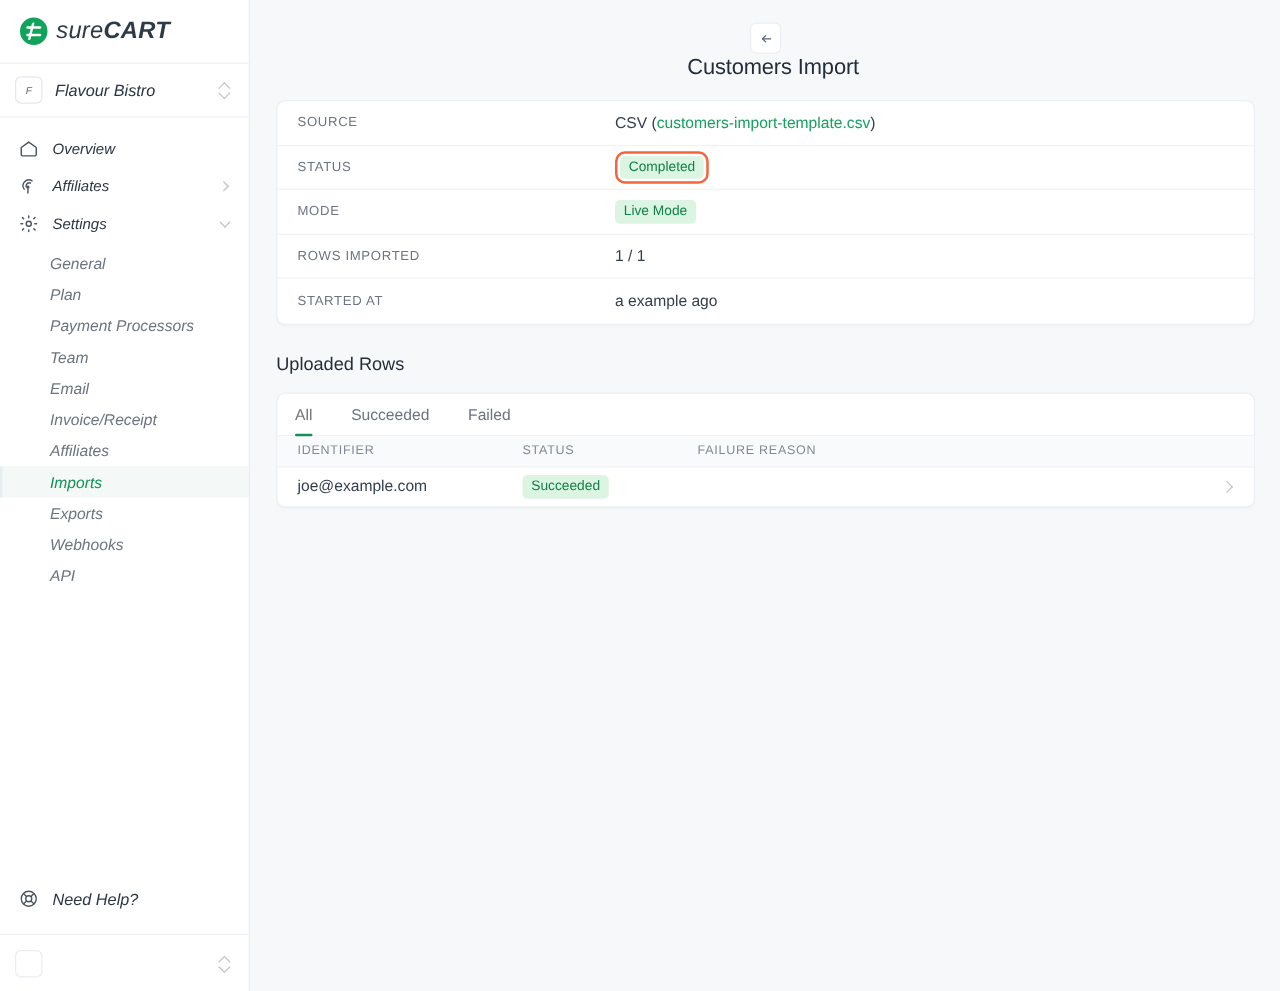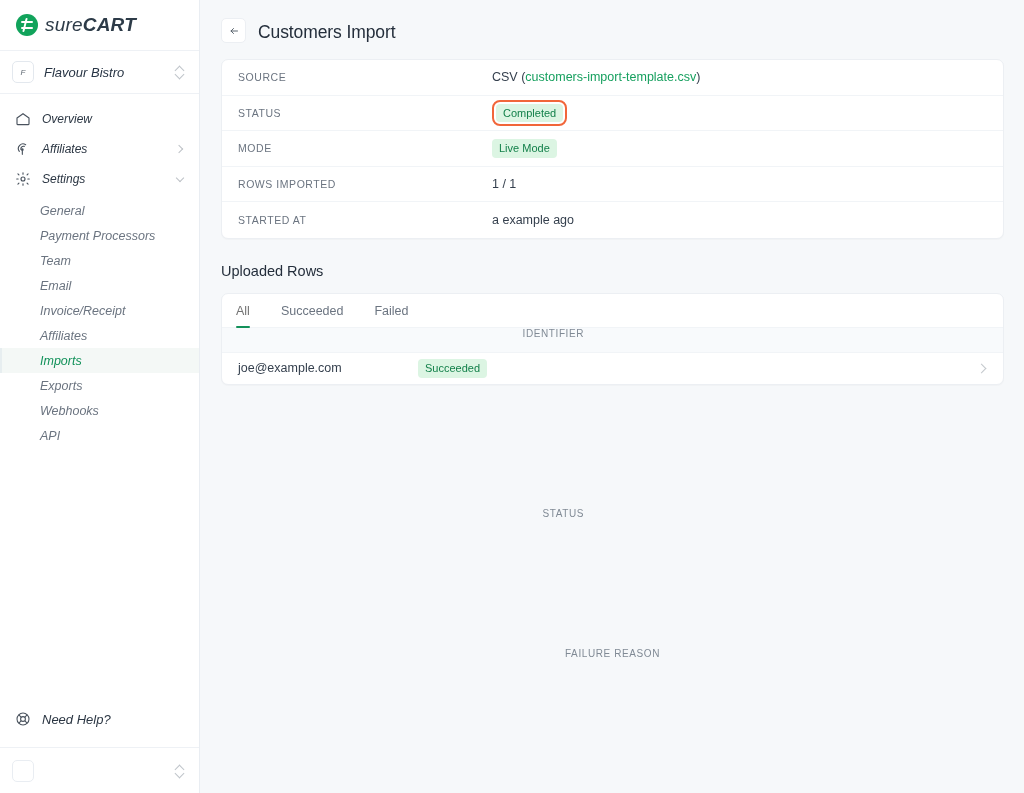--- a/index.html
+++ b/index.html
@@ -213,22 +213,23 @@
   
   .main {
     flex: 1;
     height: 793px;
     overflow: hidden;
     background: #f6f8fa;
   }
 
   .page-head {
     display: flex;
-    align-items: flex-end;
+    align-items: center;
     padding: 18px 20px 16px 21px;
+    flex-direction: column;
   }
   .back-btn {
     width: 25px; height: 25px;
     background: #fff;
     border: 1px solid #eceff3;
     border-radius: 5px;
     display: flex; align-items: center; justify-content: center;
     cursor: pointer;
     color: #5c6670;
     font-size: 13px;
@@ -320,21 +321,20 @@
     border-radius: 2px;
   }
 
   .tbl-head {
     display: flex;
     align-items: center;
     height: 25px;
     padding: 0 16px;
     background: #f8fafc;
     border-bottom: 1px solid #f1f4f7;
-    flex-direction: column;
   }
   .th {
     font-size: 10px;
     letter-spacing: .6px;
     color: #808a95;
     text-transform: uppercase;
   }
   .col-ident  { width: 180px; flex: 0 0 180px; }
   .col-status { width: 140px; flex: 0 0 140px; }
   .col-reason { flex: 1; }
@@ -431,20 +431,21 @@
             <circle cx="12" cy="12" r="3"></circle>
             <path d="M12 2.6v2.1M12 19.3v2.1M4.4 4.4l1.5 1.5M18.1 18.1l1.5 1.5M2.6 12h2.1M19.3 12h2.1M4.4 19.6l1.5-1.5M18.1 5.9l1.5-1.5"></path>
           </svg>
         </span>
         <span class="label">Settings</span>
         <span class="chev-d"></span>
       </div>
 
       <div class="sub-nav">
         <div class="sub-item">General</div>
+        <div class="sub-item">Plan</div>
         <div class="sub-item">Payment Processors</div>
         <div class="sub-item">Team</div>
         <div class="sub-item">Email</div>
         <div class="sub-item">Invoice/Receipt</div>
         <div class="sub-item">Affiliates</div>
         <div class="sub-item active">Imports</div>
         <div class="sub-item">Exports</div>
         <div class="sub-item">Webhooks</div>
         <div class="sub-item">API</div>
       </div>

